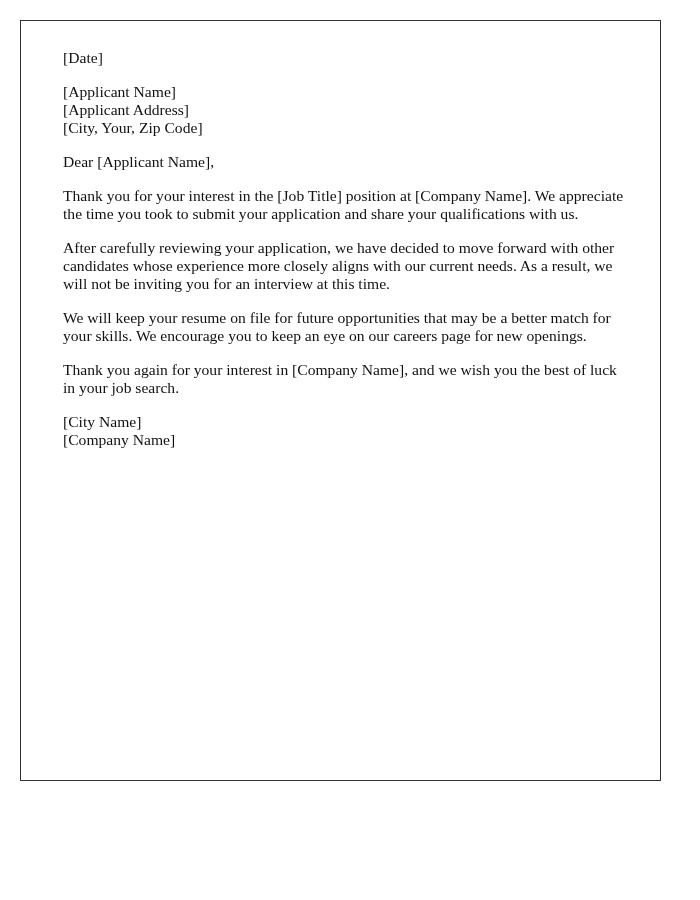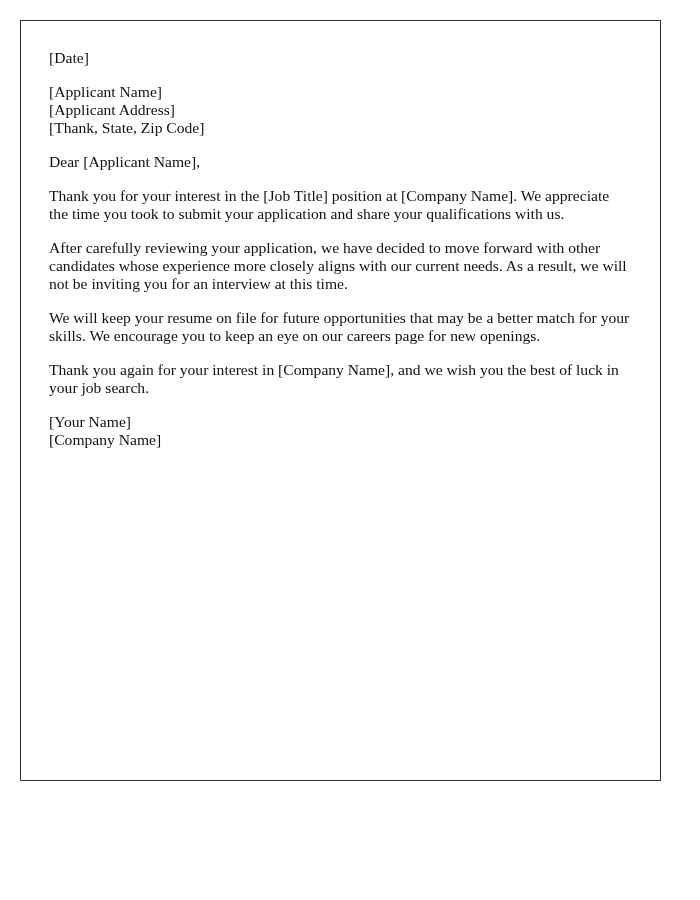--- a/index.html
+++ b/index.html
@@ -11,21 +11,21 @@
       overflow: hidden;
     }
     .letter {
       position: absolute;
       left: 20px;
       top: 20px;
       width: 641px;
       height: 761px;
       box-sizing: border-box;
       border: 1px solid #333333;
-      padding: 28px 28px 20px 28px;
+      padding: 28px 28px 20px 42px;
       font-family: "Liberation Serif", "DejaVu Serif", serif;
       font-size: 15.6px;
       line-height: 18px;
       color: #111111;
     }
     .letter p {
       margin: 0 0 16px 0;
     }
     .addr-line, .sig-line {
       display: block;
@@ -33,28 +33,28 @@
   </style>
 </head>
 <body>
 
 <div class="letter">
   <p>[Date]</p>
 
   <p>
     <span class="addr-line">[Applicant Name]</span>
     <span class="addr-line">[Applicant Address]</span>
-    <span class="addr-line">[Thank, State, Zip Code]</span>
+    <span class="addr-line">[City, Your, Zip Code]</span>
   </p>
 
   <p>Dear [Applicant Name],</p>
 
   <p>Thank you for your interest in the [Job Title] position at [Company Name]. We appreciate the time you took to submit your application and share your qualifications with us.</p>
   <p>After carefully reviewing your application, we have decided to move forward with other candidates whose experience more closely aligns with our current needs. As a result, we will not be inviting you for an interview at this time.</p>
   <p>We will keep your resume on file for future opportunities that may be a better match for your skills. We encourage you to keep an eye on our careers page for new openings.</p>
   <p>Thank you again for your interest in [Company Name], and we wish you the best of luck in your job search.</p>
 
 
   <p>
-    <span class="sig-line">[Your Name]</span>
+    <span class="sig-line">[City Name]</span>
     <span class="sig-line">[Company Name]</span>
   </p>
 </div>
 
 </body></html>

